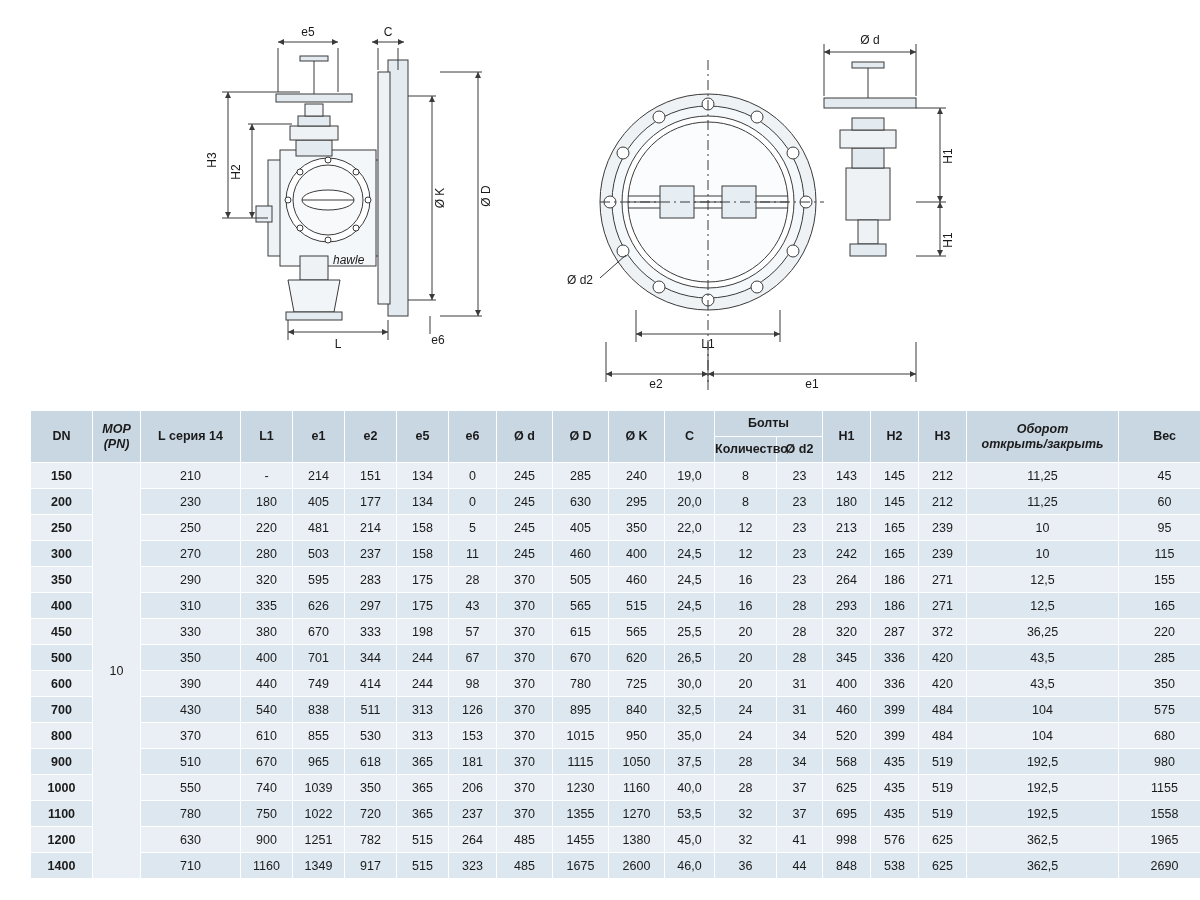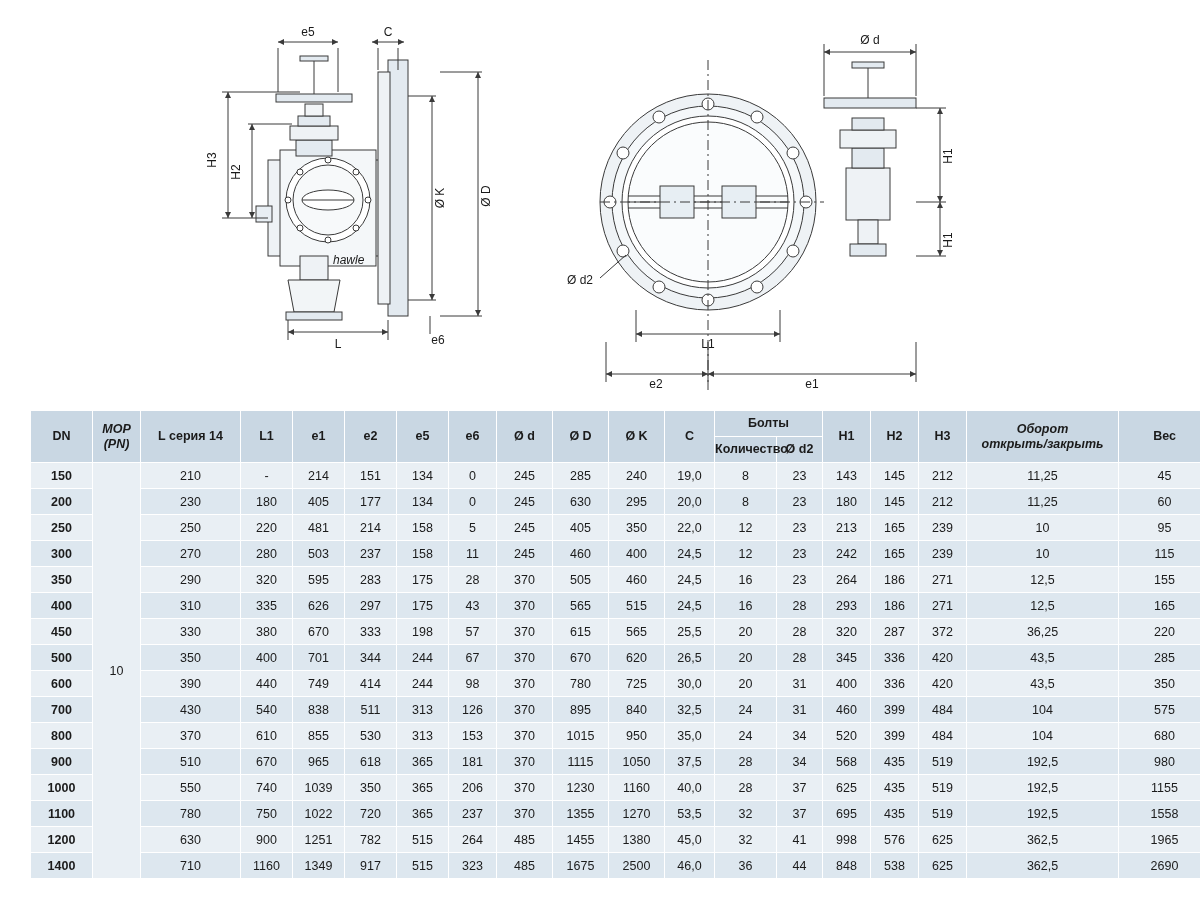--- a/index.html
+++ b/index.html
@@ -625,21 +625,21 @@
         <tr>
           <td class="dn">1400</td>
           <td>710</td>
           <td>1160</td>
           <td>1349</td>
           <td>917</td>
           <td>515</td>
           <td>323</td>
           <td>485</td>
           <td>1675</td>
-          <td>2500</td>
+          <td>2600</td>
           <td>46,0</td>
           <td>36</td>
           <td>44</td>
           <td>848</td>
           <td>538</td>
           <td>625</td>
           <td>362,5</td>
           <td>2690</td>
         </tr>
       </tbody>

